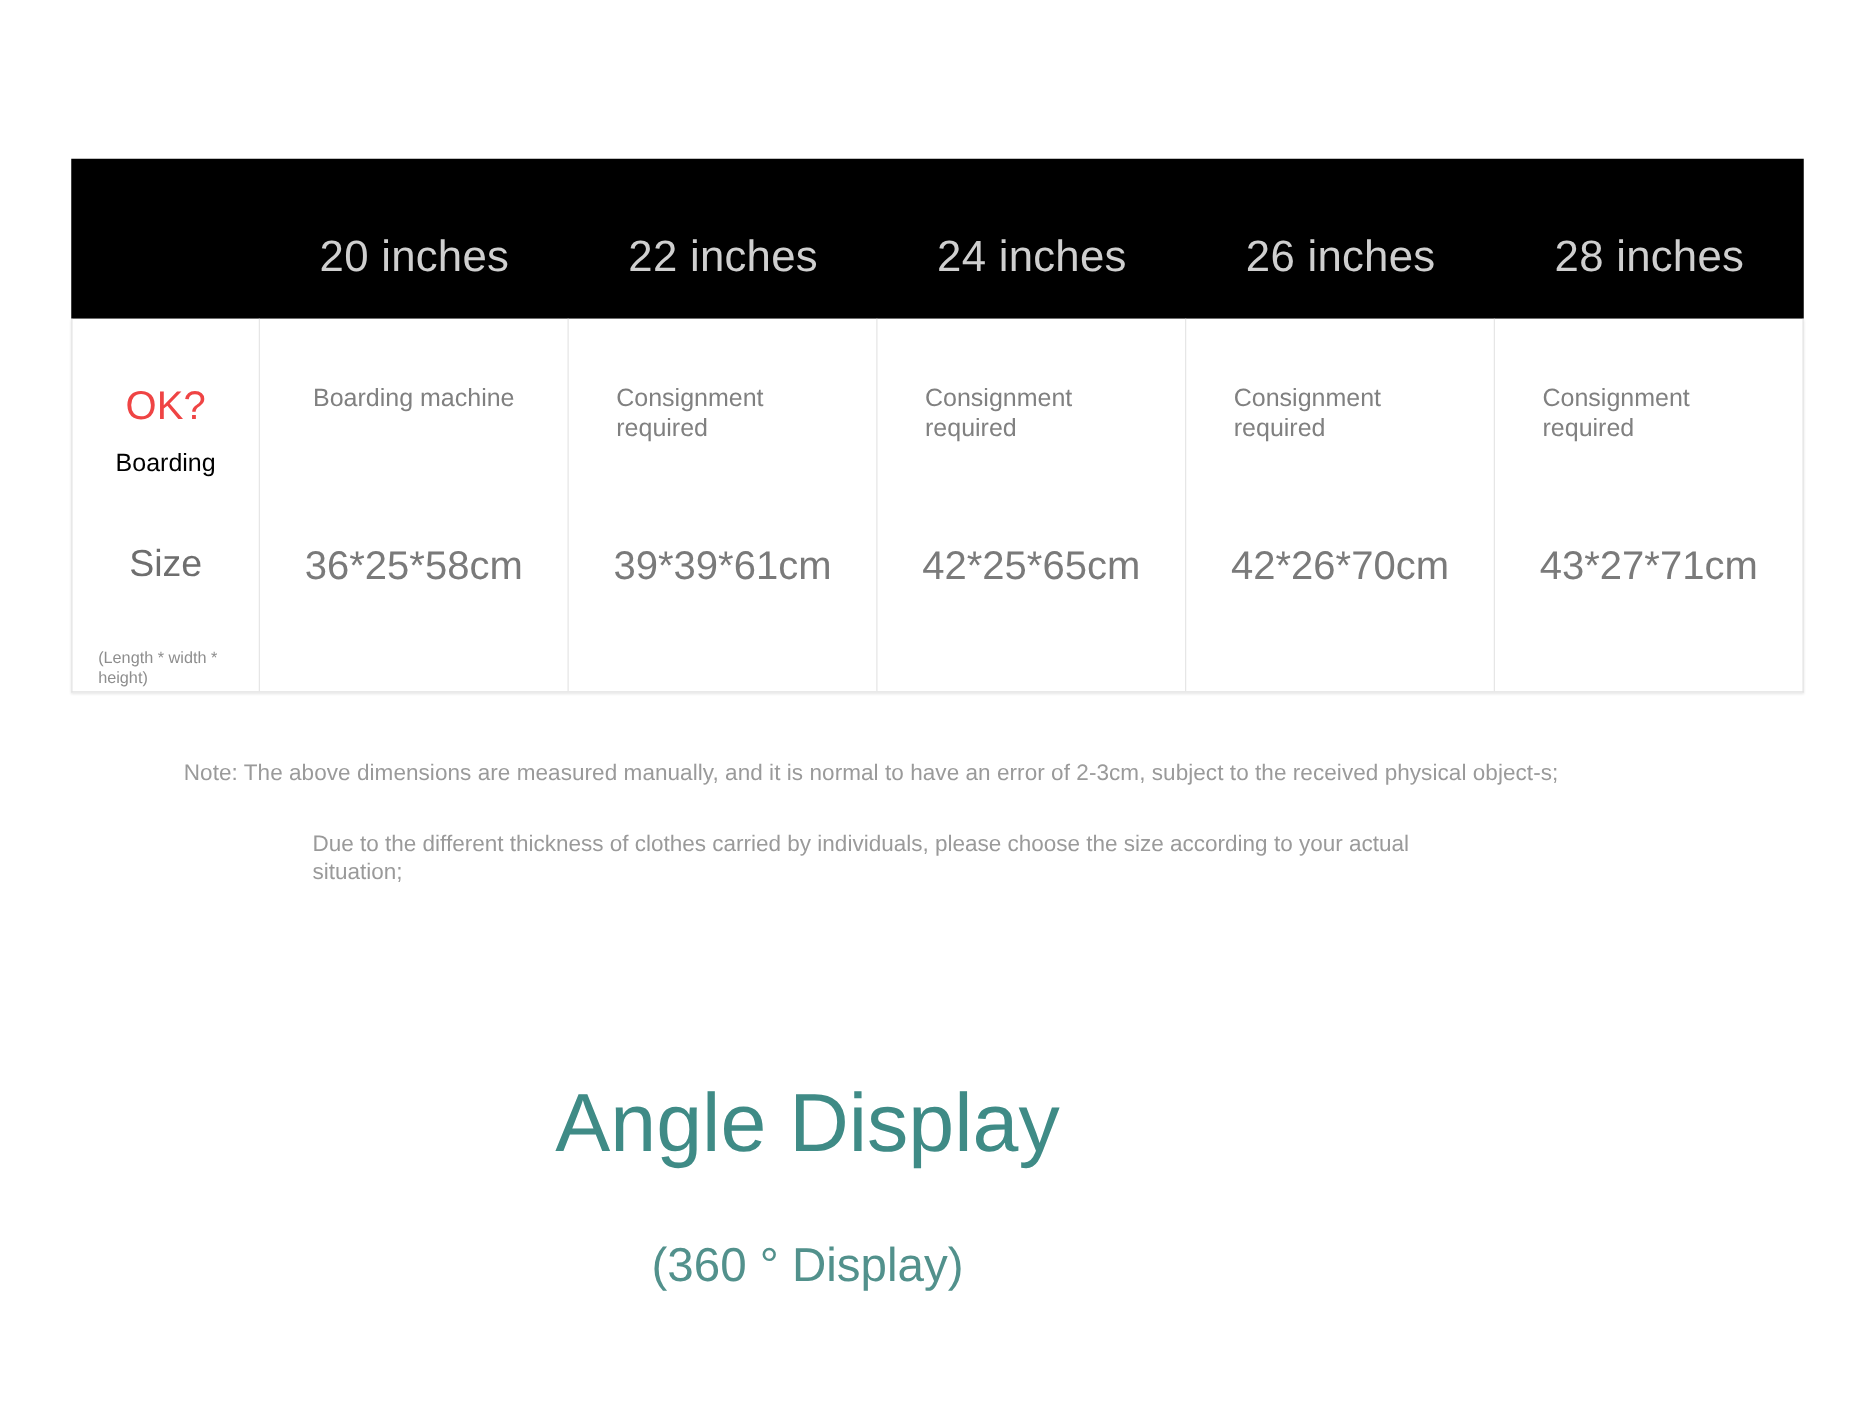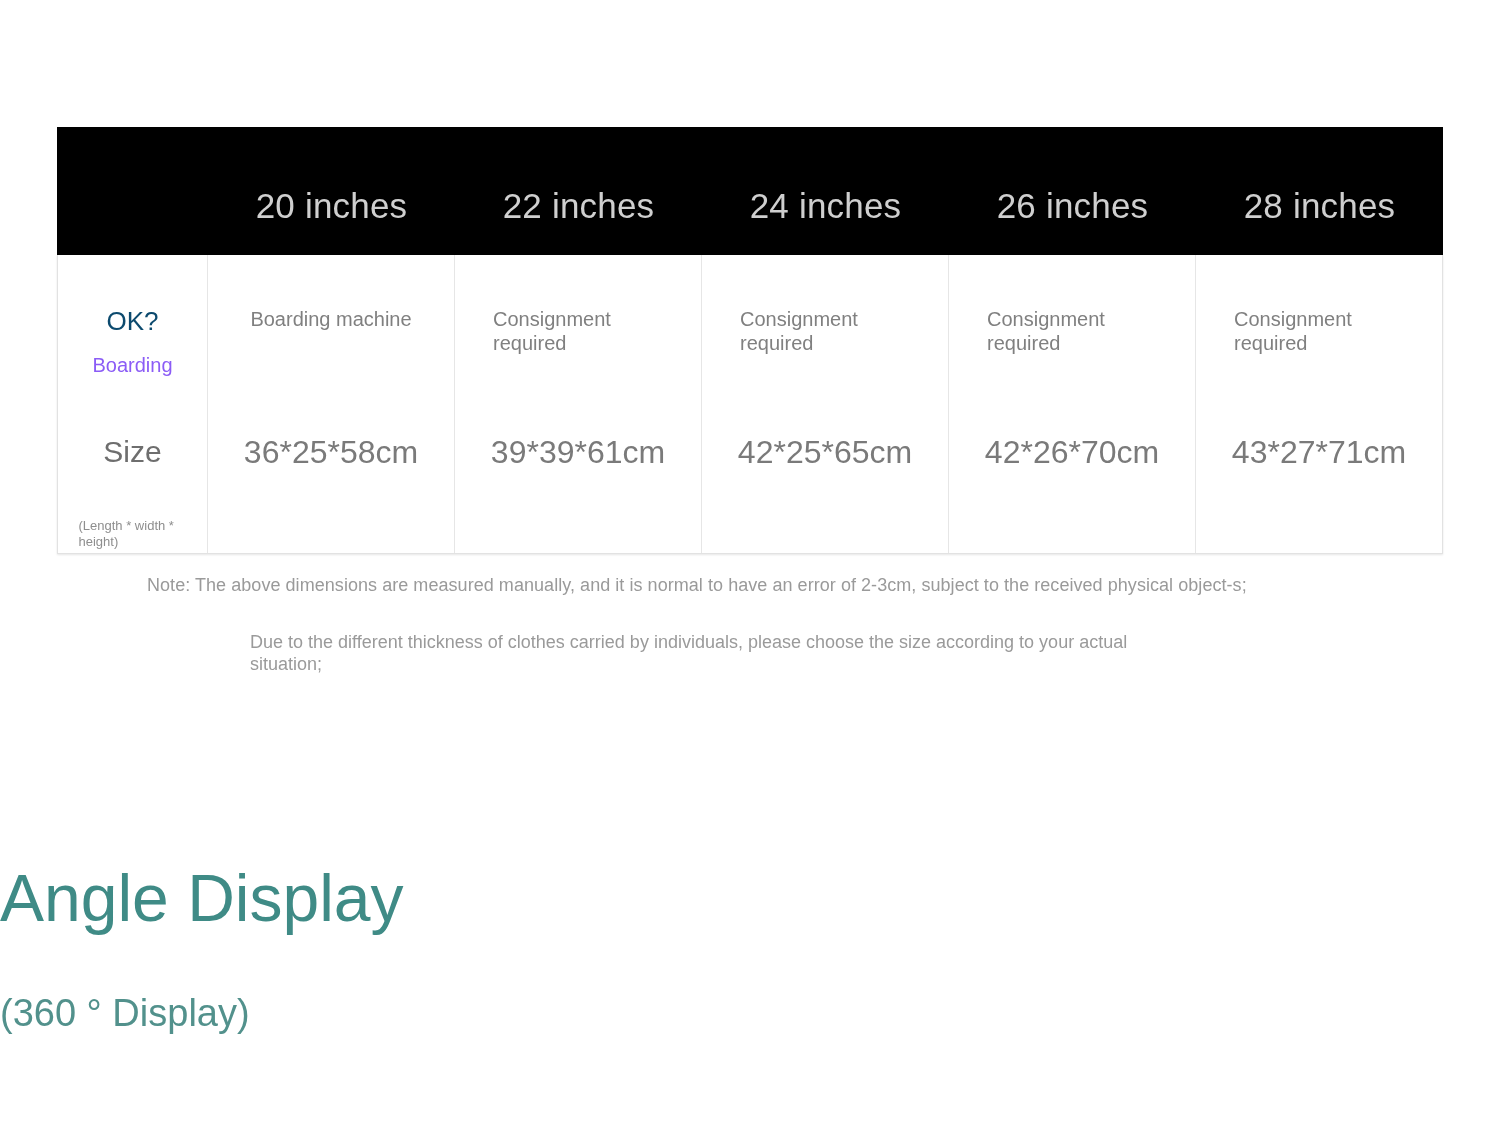--- a/index.html
+++ b/index.html
@@ -96,26 +96,26 @@
   }
   .size-text {
     color: #7a7a7a;
     font-size: 32px;
     line-height: 1.1;
     white-space: nowrap;
   }
 
   
   .label-ok {
-    color: #0c4a6e;
-    font-size: 26px;
+    color: #ef4444;
+    font-size: 32px;
     line-height: 1.1;
   }
   .label-boarding {
-    color: #8b5cf6;
+    color: #000000;
     font-size: 20px;
     line-height: 1.1;
     text-align: center;
     margin-top: 18px;
   }
   .label-size {
     color: #6e6e6e;
     font-size: 30px;
     line-height: 1.1;
     text-align: center;
@@ -126,21 +126,21 @@
     line-height: 1.25;
     text-align: left;
     margin-top: 6px;
     width: 108px;
   }
 
   
   #notes {
     position: absolute;
     left: 147px;
-    top: 575px;
+    top: 608px;
     width: 1230px;
   }
   .note-line-1 {
     color: #9a9a9a;
     font-size: 18px;
     line-height: 1.22;
     letter-spacing: 0.05px;
   }
   .note-line-2 {
     color: #9a9a9a;
@@ -150,21 +150,21 @@
     margin-top: 35px;
     width: 925px;
   }
 
   
   #angle-section {
     position: absolute;
     left: 0;
     top: 862px;
     width: 1292px;
-    text-align: left;
+    text-align: center;
   }
   #angle-title {
     color: #3f8b86;
     font-size: 66px;
     line-height: 1.1;
     font-weight: normal;
     margin: 0;
   }
   #angle-subtitle {
     color: #52918c;

